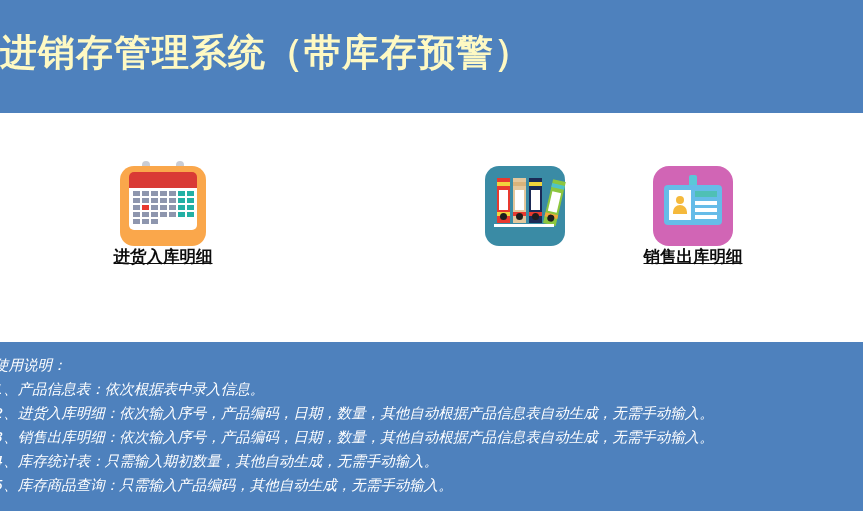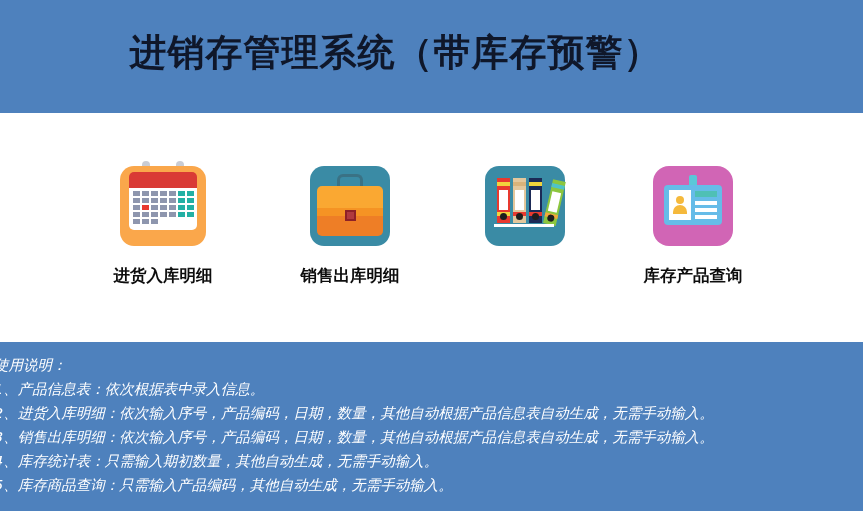--- a/index.html
+++ b/index.html
@@ -25,22 +25,21 @@
     top: 0;
     width: 863px;
     height: 113px;
     background: #4E81BD;
   }
   .header-title {
     position: absolute;
     left: 0;
     top: 27px;
     width: 791px;
-    text-align: center;
-    color: #0f172a;
+    color: #fef9c3;
     font-size: 37px;
     font-weight: bold;
     letter-spacing: 1px;
     line-height: 52px;
     white-space: nowrap;
     font-family: "DejaVu Sans", "Liberation Sans", sans-serif;
   }
 
   
   .icon-row {
@@ -62,26 +61,26 @@
   .icon-cell.c3 { left: 440px; }
   .icon-cell.c4 { left: 608px; }
 
   .icon-art {
     width: 86px;
     height: 88px;
     margin: 0 auto;
     position: relative;
   }
   .icon-label {
-    margin-top: 19px;
     font-size: 16.5px;
     font-weight: bold;
     color: #0d0d0d;
     white-space: nowrap;
     font-family: "DejaVu Sans", "Liberation Sans", sans-serif;
+    text-decoration: underline;
   }
   .cal-base {
     position: absolute;
     left: 0; top: 8px;
     width: 86px; height: 80px;
     background: #FAA74B;
     border-radius: 14px;
   }
   .cal-top {
     position: absolute;
@@ -356,32 +355,20 @@
             <div class="cal-dot"></div>
           <div class="cal-dot off"></div>
             <div class="cal-dot off"></div>
             <div class="cal-dot off"></div>
           <div class="cal-dot off"></div>
         </div>
       </div>
       <div class="icon-label">进货入库明细</div>
     </div>
 
-    <div class="icon-cell c2">
-      <div class="icon-art">
-        <div class="bc-base"></div>
-        <div class="bc-handle"></div>
-        <div class="bc-topflap"></div>
-        <div class="bc-bottom"></div>
-        <div class="bc-band"></div>
-        <div class="bc-clasp"></div>
-        <div class="bc-clasp-i"></div>
-      </div>
-      <div class="icon-label">销售出库明细</div>
-    </div>
 
     <div class="icon-cell c3">
       <div class="icon-art">
         <div class="bn-base"></div>
         <div class="binder b1">
           <div class="strip s1"></div>
             <div class="lbl"></div>
           <div class="strip s2"></div>
             <div class="hole"></div>
         </div>
@@ -413,21 +400,21 @@
         <div class="id-clip"></div>
         <div class="id-card"></div>
         <div class="id-left"></div>
         <div class="id-avatar-head"></div>
         <div class="id-avatar-body"></div>
         <div class="id-bar top"></div>
         <div class="id-bar l1"></div>
         <div class="id-bar l2"></div>
         <div class="id-bar l3"></div>
       </div>
-      <div class="icon-label">库存产品查询</div>
+      <div class="icon-label">销售出库明细</div>
     </div>
 
   </div>
 
   <div class="notes-band">
     <div class="notes-list">
       <div class="note-line">使用说明：</div>
       <div class="note-line">1、产品信息表：依次根据表中录入信息。</div>
       <div class="note-line">2、进货入库明细：依次输入序号，产品编码，日期，数量，其他自动根据产品信息表自动生成，无需手动输入。</div>
       <div class="note-line">3、销售出库明细：依次输入序号，产品编码，日期，数量，其他自动根据产品信息表自动生成，无需手动输入。</div>

